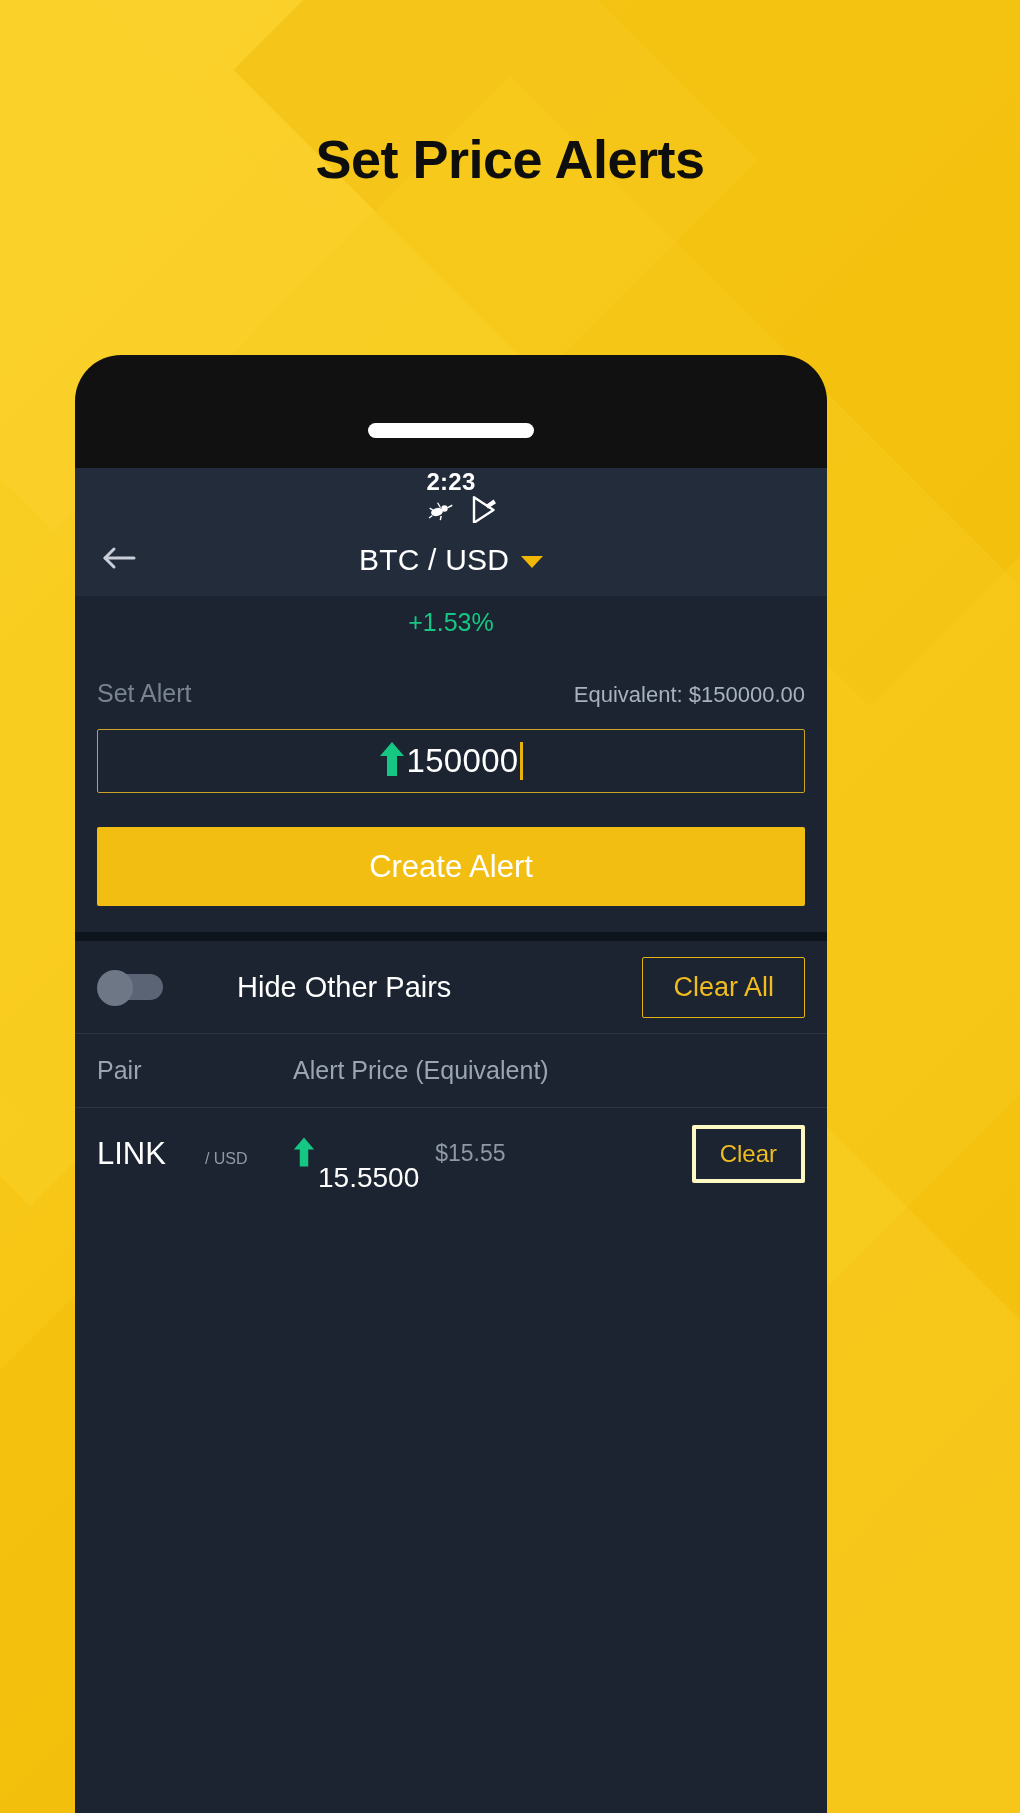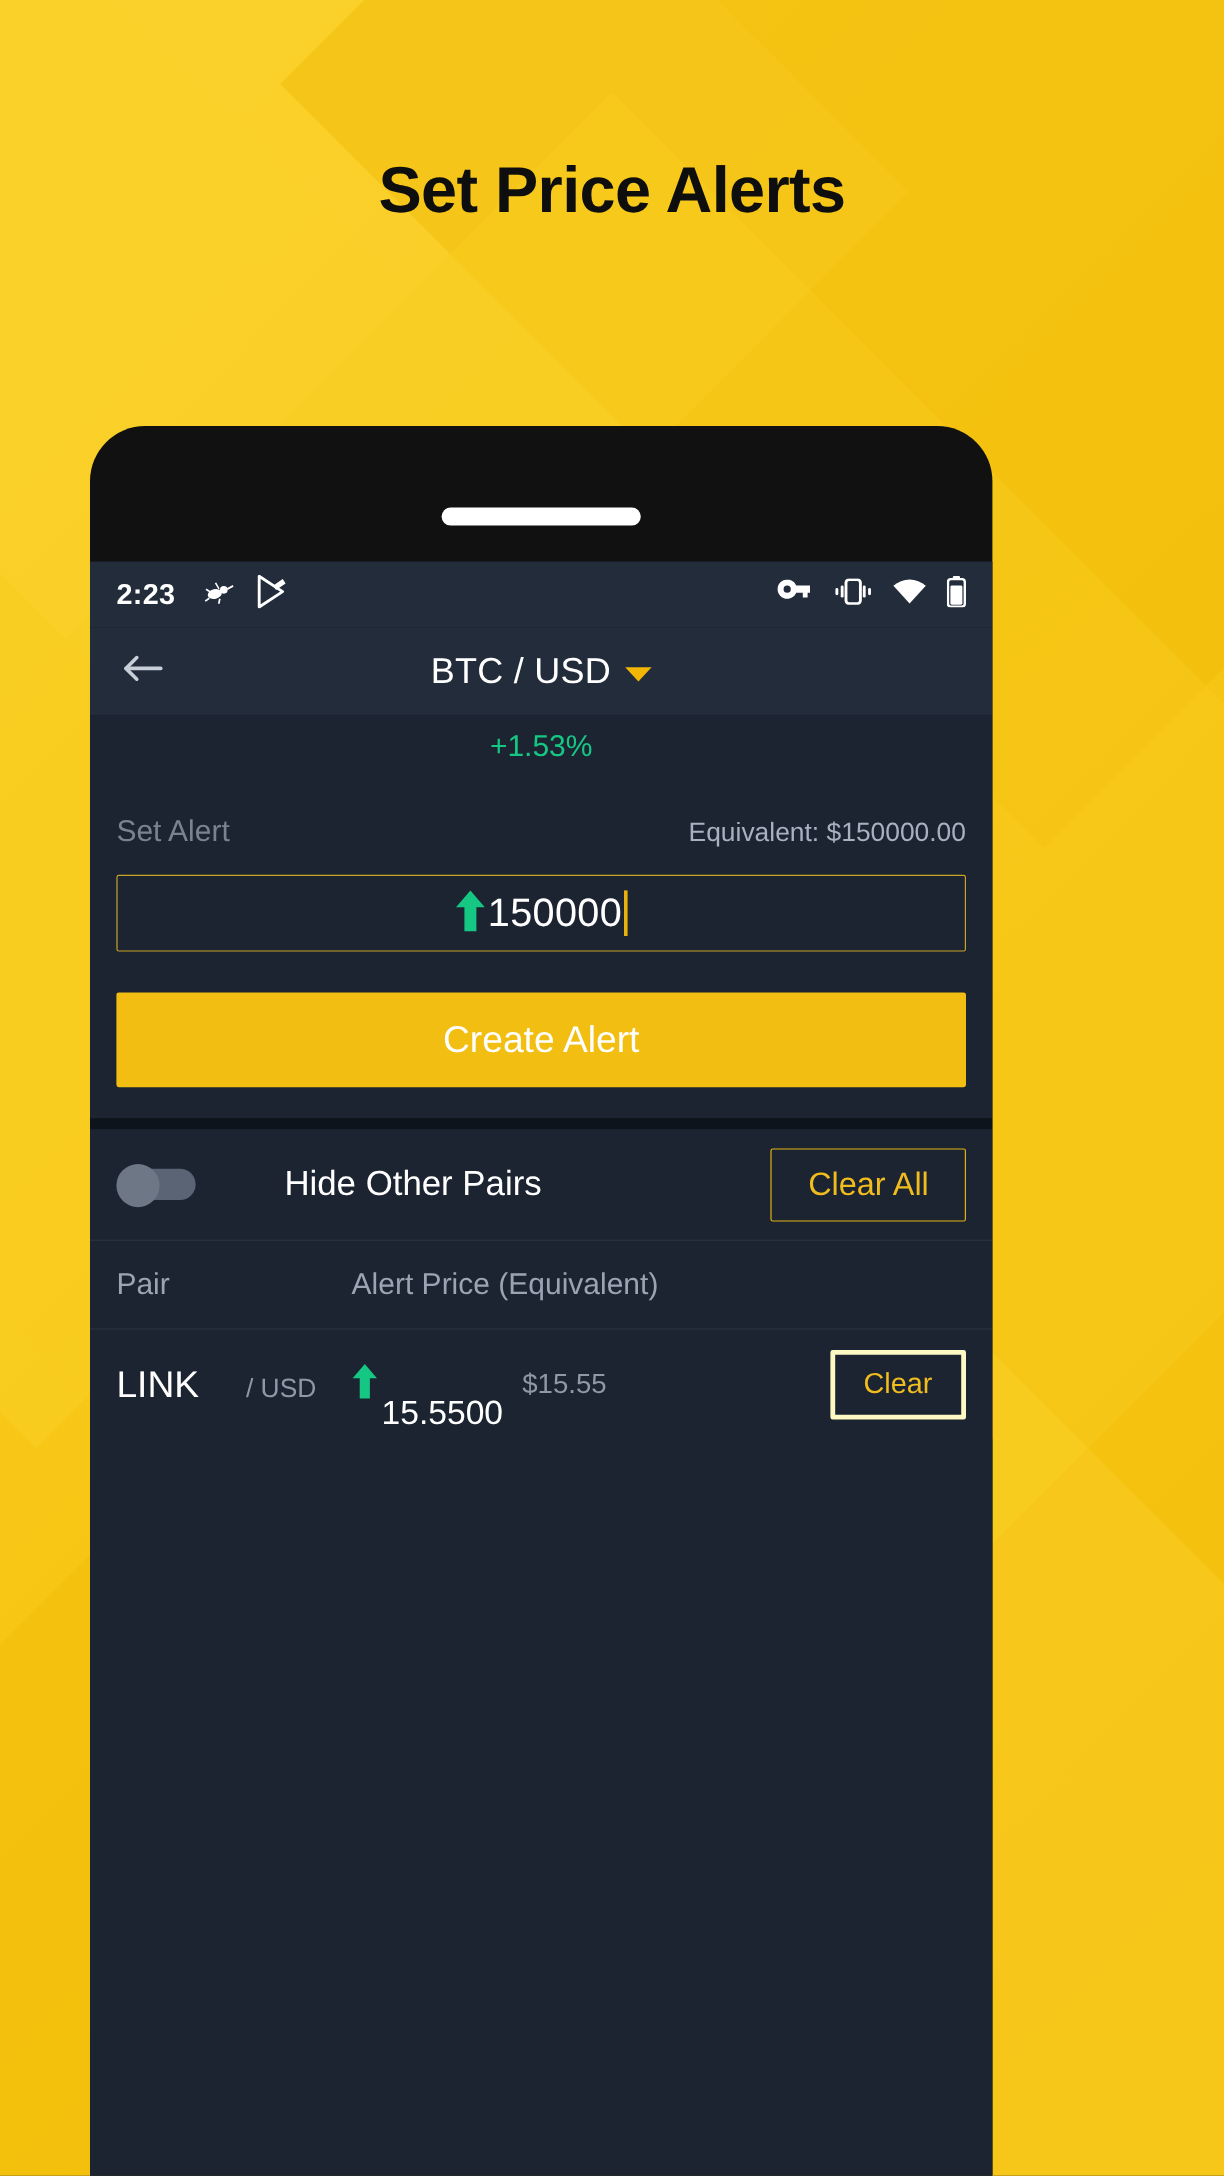--- a/index.html
+++ b/index.html
@@ -51,21 +51,21 @@
   .screen {
     position:absolute; top:113px; left:0; width:752px; height:1352px;
     background:#151C26;
     display:flex; flex-direction:column;
   }
 
   
   .statusbar {
     height:55px; background:#232C3B;
     display:flex; align-items:center;
-    padding:0 22px; color:#FFFFFF;
+    padding:0 22px; color:#FFFFFF;flex-direction:column;
   }
   .status-time { font-size:24px; font-weight:bold; letter-spacing:.3px; }
   .status-left-icons { display:flex; align-items:center; gap:18px; margin-left:24px; }
   .status-right { margin-left:auto; display:flex; align-items:center; gap:17px; }
   .sicon { display:block; }
 
   
   .toolbar {
     height:73px; background:#232C3B;
     display:flex; align-items:center; position:relative;
@@ -154,21 +154,21 @@
   }
   .col-pair { color:#9AA4B2; font-size:25px; width:196px; flex:none; }
   .col-price { color:#9AA4B2; font-size:25px; }
 
   .alert-row {
     display:flex; align-items:center; height:92px;
     padding:0 22px; border-top:1px solid #2A3442;
   }
   .row-pair { width:196px; flex:none; display:flex; align-items:baseline;gap:32px; }
   .row-base { color:#FFFFFF; font-size:31px; }
-  .row-quote { color:#8E98A6; font-size:22px; margin-left:7px; }
+  .row-quote { color:#8E98A6; font-size:16px; margin-left:7px; }
   .row-price { display:flex; align-items:center; }
   .row-price-val { color:#FFFFFF; font-size:28px; margin-left:3px;margin-top:48px; }
   .row-price-usd { color:#8E98A6; font-size:23px; margin-left:16px; }
   .clear-btn {
     margin-left:auto; border:4px solid #fef9c3; background:transparent;
     color:#F0BC1E; font-size:24px; padding:11px 24px; border-radius:2px;
     font-family:"Liberation Sans", sans-serif;
   }
   .list-rest { flex:1; background:#1B2430; }
 </style>

